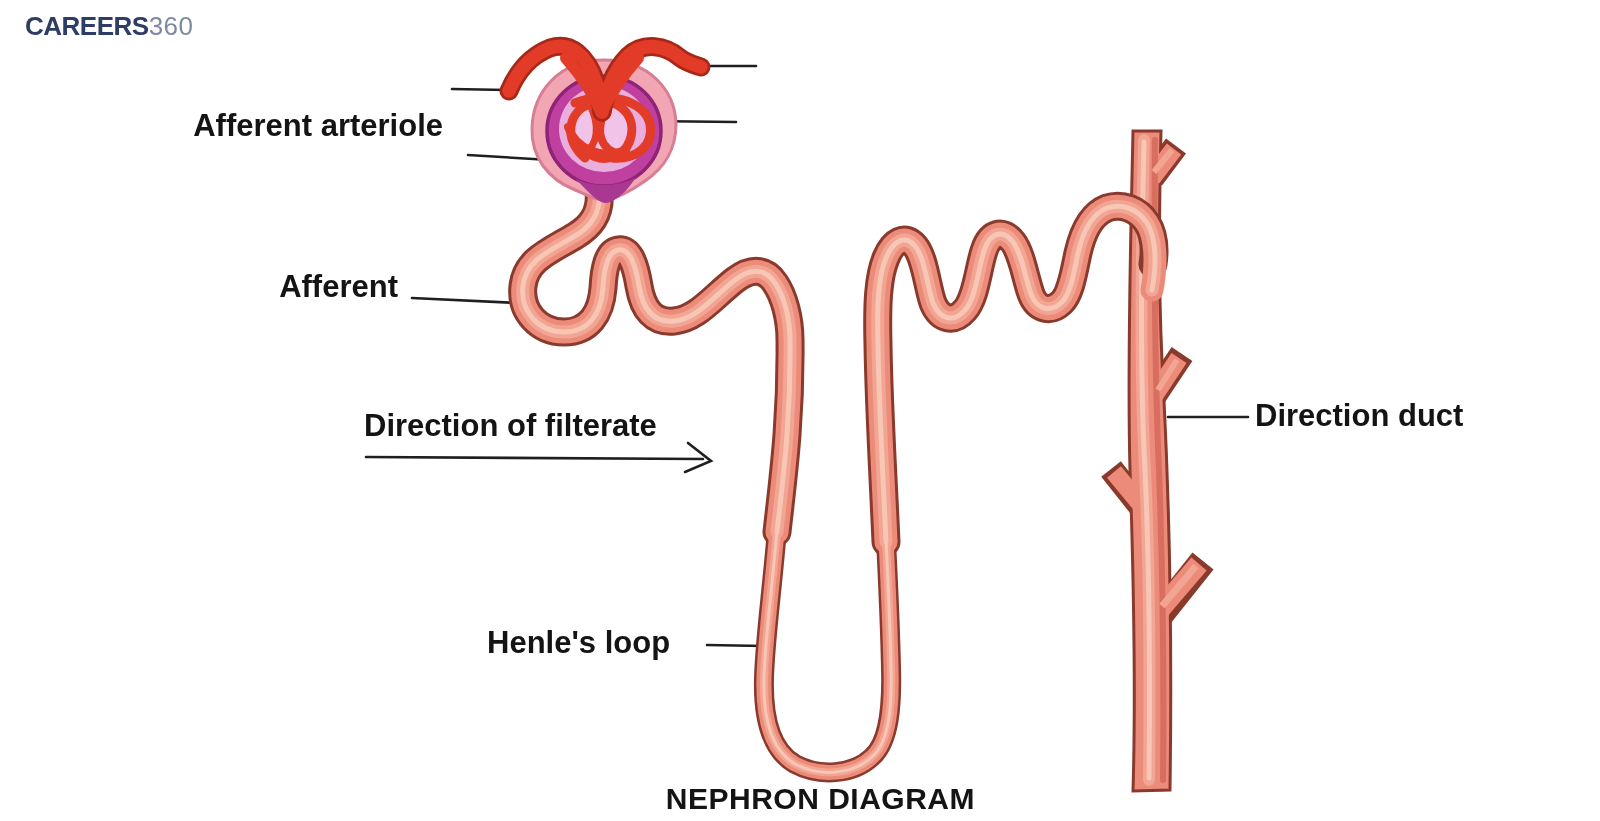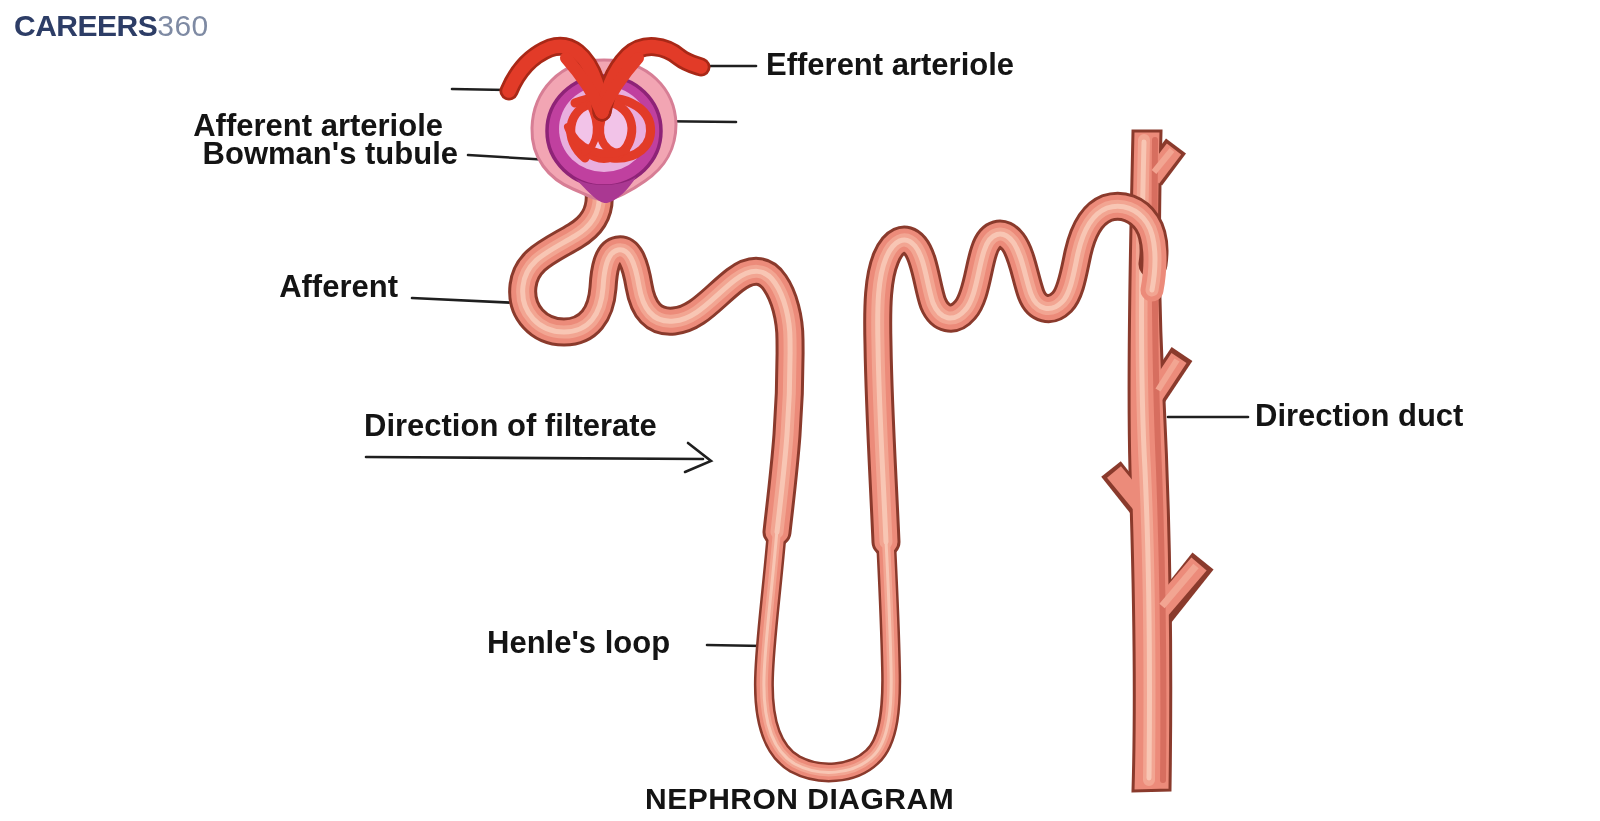--- a/index.html
+++ b/index.html
@@ -31,23 +31,23 @@
   .gl{stroke:var(--arteriole-red);fill:none;stroke-linecap:round;stroke-linejoin:round;}
   .cap-outer{fill:var(--capsule-outer);stroke:var(--capsule-outer-edge);stroke-width:3;}
   .cap-ring{fill:var(--capsule-magenta);stroke:var(--capsule-magenta-dark);stroke-width:3.5;}
   .cap-inner{fill:var(--capsule-pale);stroke:none;}
   .cap-core{fill:var(--capsule-core);stroke:none;}
   .cap-funnel{fill:var(--capsule-funnel);stroke:none;}
   .patch{fill:var(--tube-fill);stroke:none;}
   .label{position:absolute;color:var(--label-text);font-weight:700;font-size:31px;
     line-height:34px;white-space:nowrap;}
   .r{text-align:right;}
-  .c{text-align:left;}
+  .c{text-align:right;}
   .title{font-weight:800;font-size:30px;letter-spacing:0.5px;}
-  .logo{position:absolute;left:14px;top:10px;font-size:30px;line-height:32px;white-space:nowrap;}
+  .logo{position:absolute;left:25px;top:10px;font-size:26px;line-height:32px;white-space:nowrap;}
   .logo .p1{color:var(--logo-primary);font-weight:800;letter-spacing:-0.5px;}
   .logo .p2{color:var(--logo-secondary);font-weight:400;letter-spacing:0.5px;}
 </style>
 </head>
 <body>
 
 <div class="canvas">
 
   <svg viewBox="0 0 1600 821" width="1600" height="821">
 
@@ -127,22 +127,20 @@
       <path class="red-fill" stroke-width="12" d="M 566,58 C 582,76 594,94 601,112"></path>
       <path class="red-fill" stroke-width="12" d="M 638,58 C 622,76 610,94 602,112"></path>
     </g>
   </svg>
 
   <div class="logo">
     <span class="p1">CAREERS</span><span class="p2">360</span>
   </div>
 
   <div class="label r" style="left:143px;top:69px;width:300px;margin-top:40px;">Afferent arteriole</div>
-  <div class="label" style="left:766px;top:48px;">Efferent arteriole</div>
-  <div class="label r" style="left:158px;top:137px;width:300px;">Bowman's tubule</div>
   <div class="label r" style="left:98px;top:270px;width:300px;">
     <div>Afferent</div>
   </div>
   <div class="label" style="left:364px;top:409px;">Direction of filterate</div>
   <div class="label" style="left:487px;top:626px;">Henle's loop</div>
   <div class="label" style="left:1255px;top:399px;">Direction duct</div>
   <div class="label c title" style="left:645px;top:782px;width:330px;">NEPHRON DIAGRAM</div>
 </div>
 
 </body></html>

